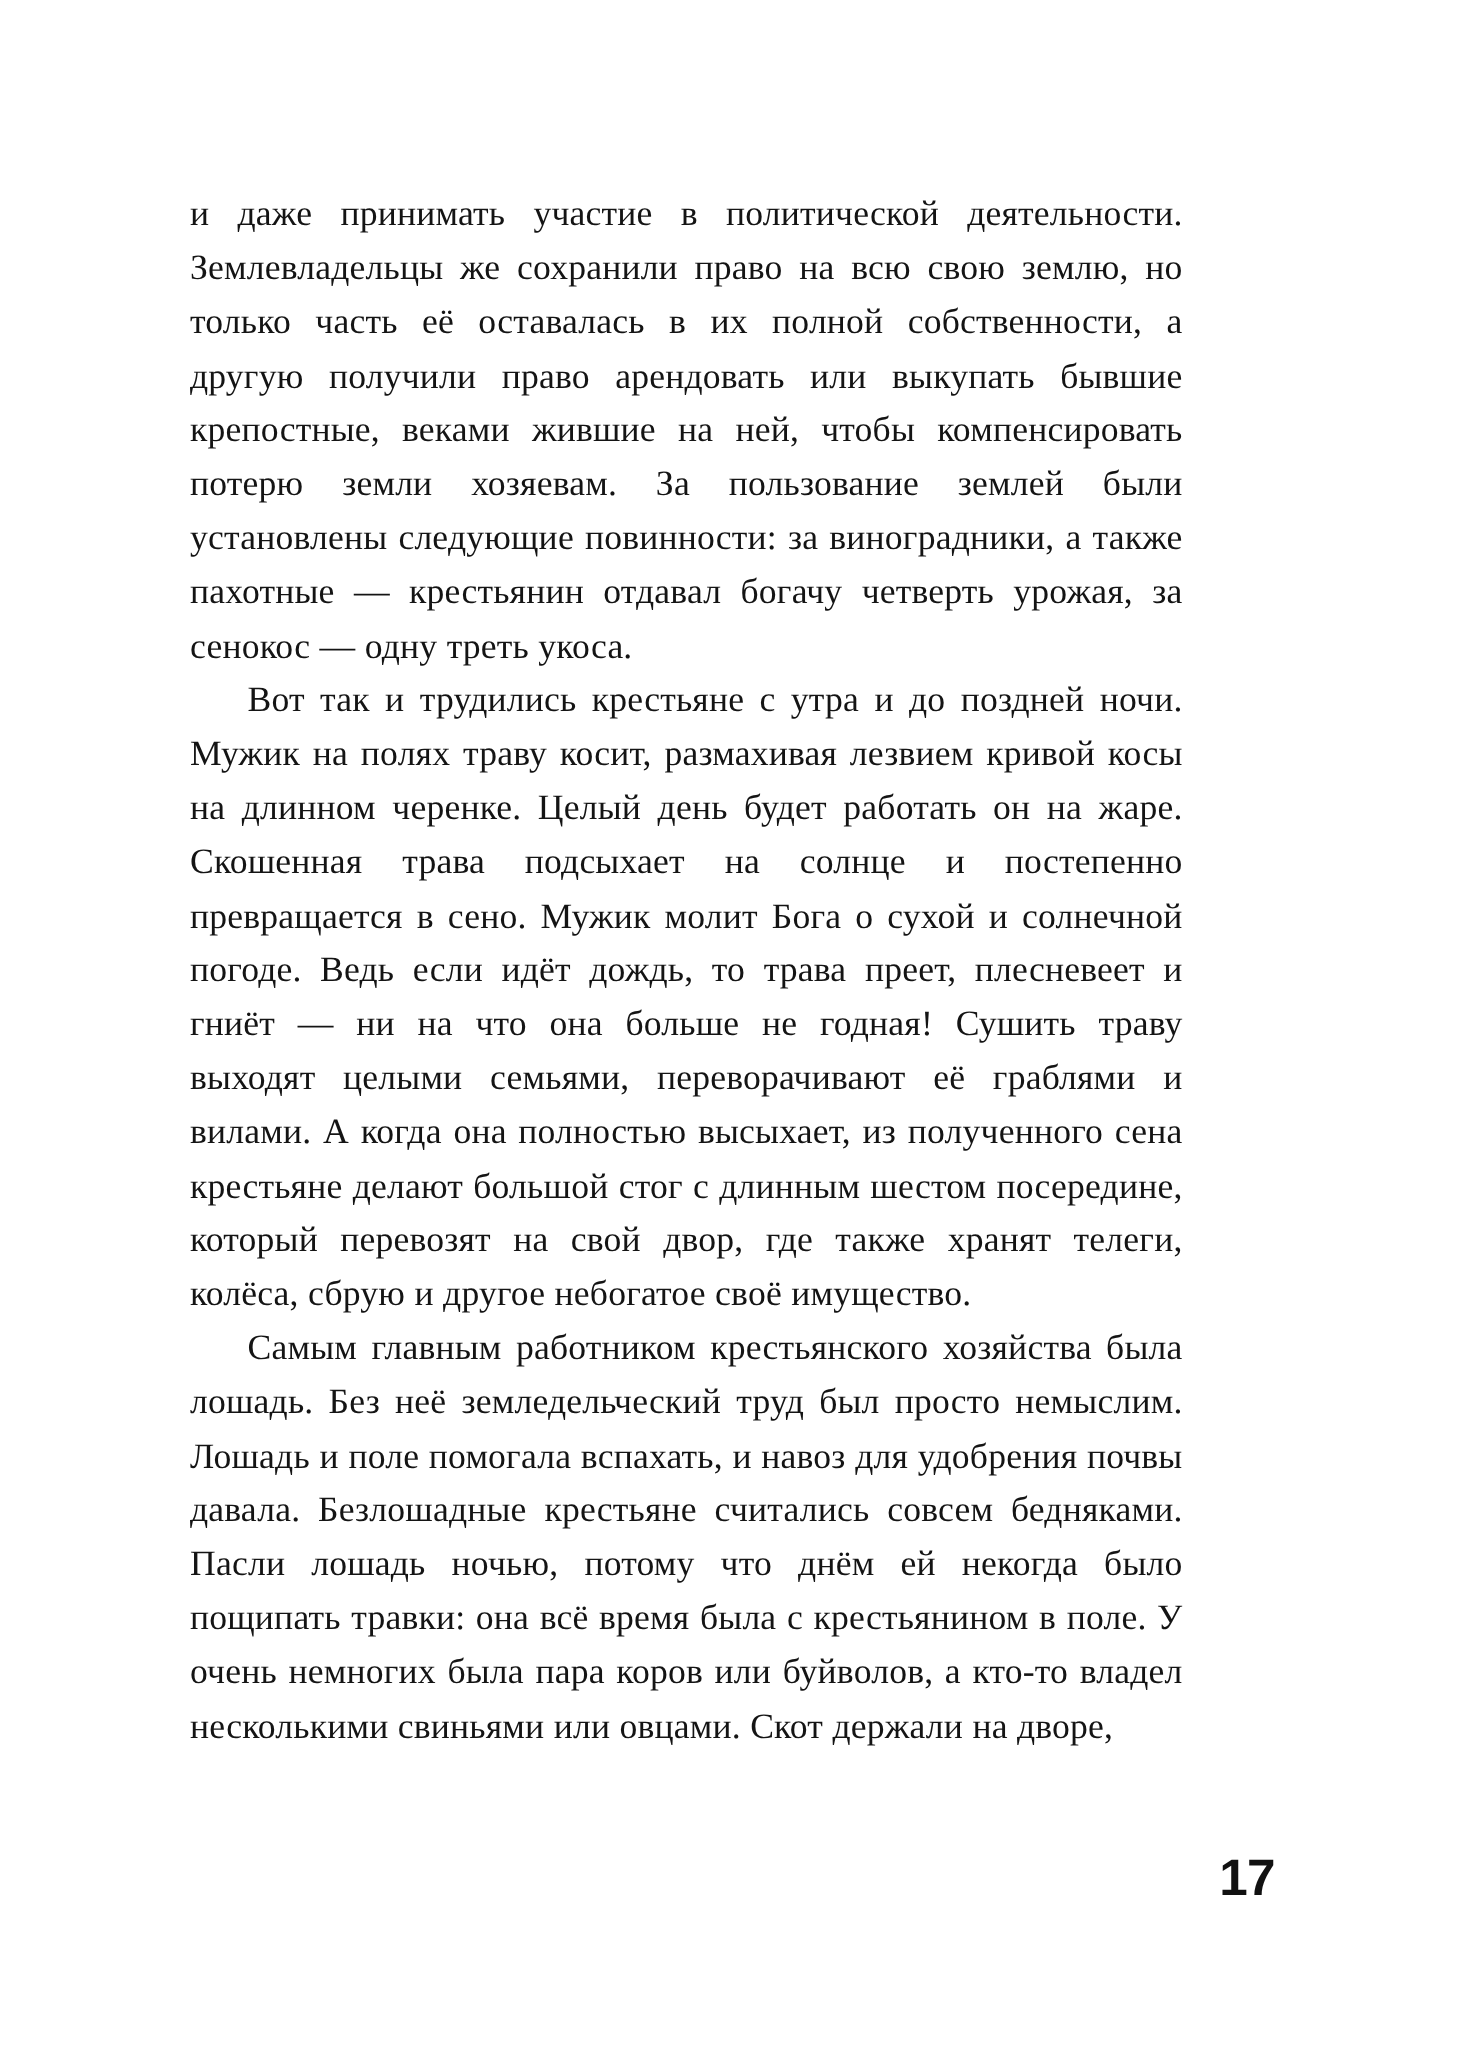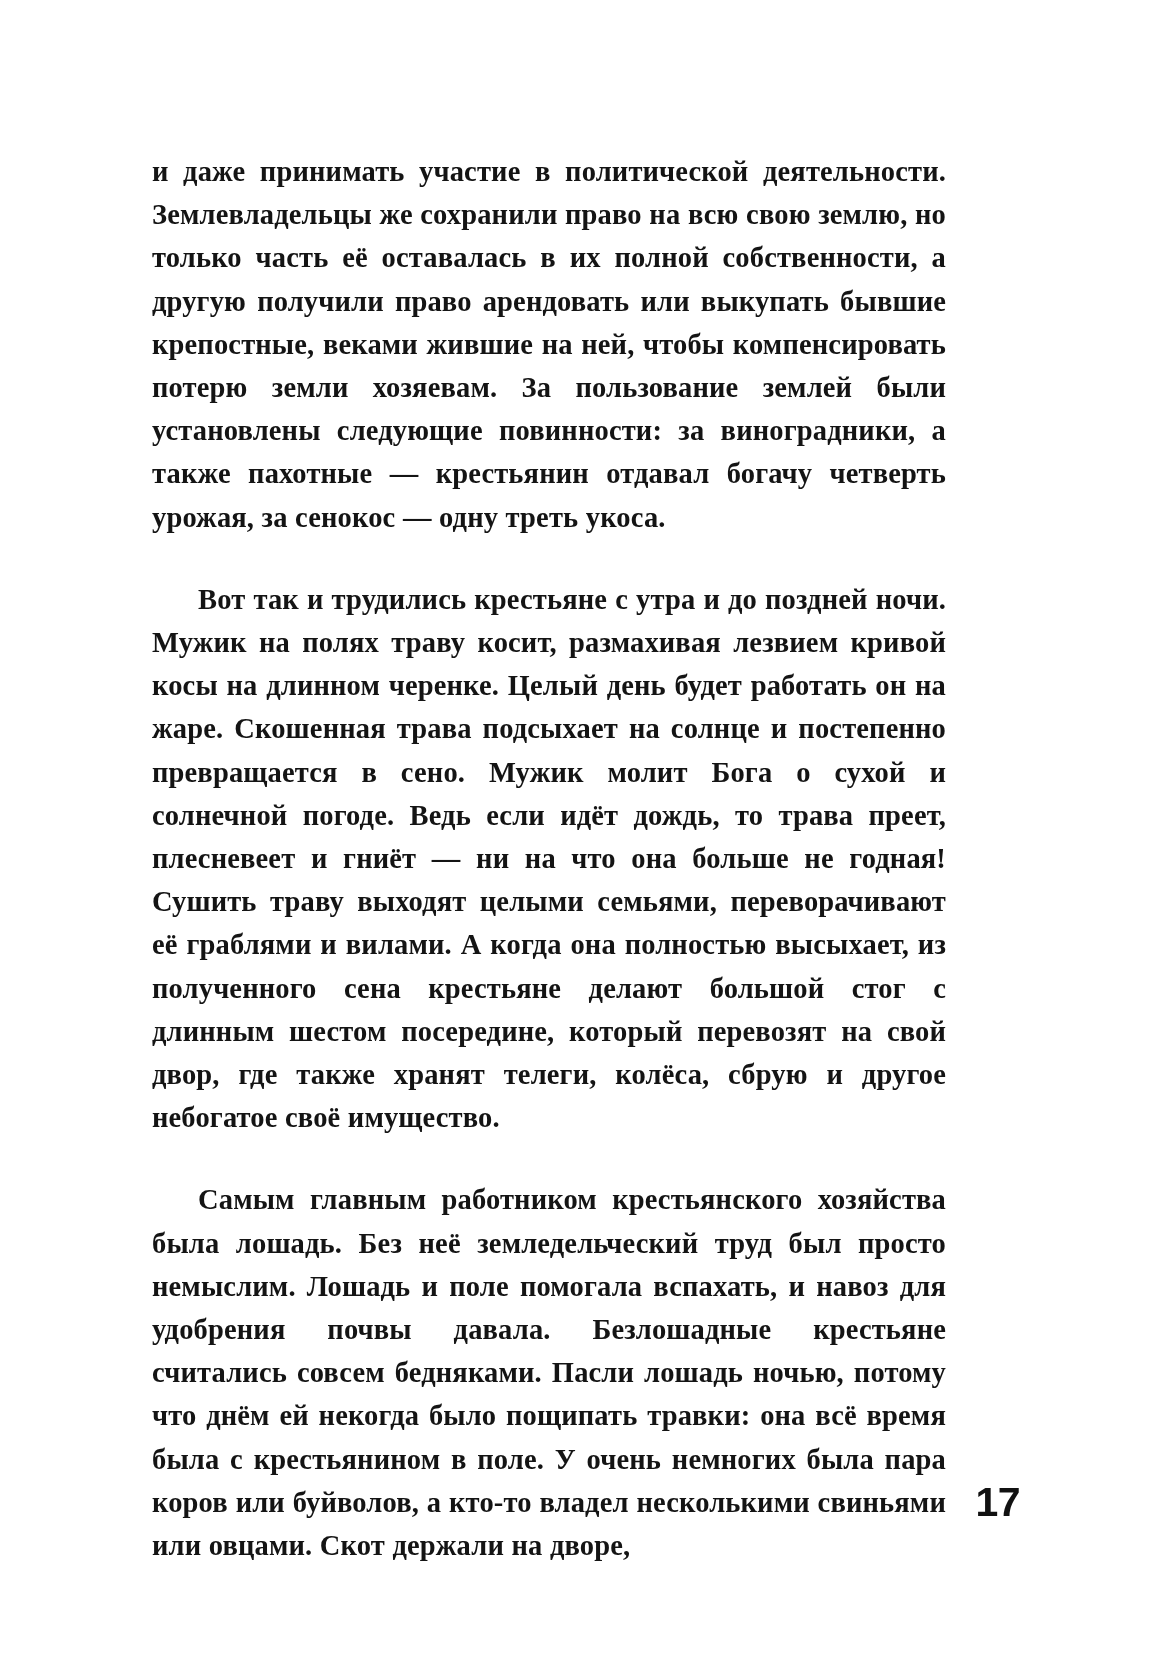--- a/index.html
+++ b/index.html
@@ -22,21 +22,20 @@
     position: absolute;
     inset: 0;
     background: #ffffff;
   }
 
   #text-block {
     position: absolute;
     left: 152px;
     top: 150px;
     width: 794px;
-    font-weight: bold;
   }
 
   .para {
     margin: 0;
     text-align: justify;
     text-justify: inter-word;
     font-size: 28.5px;
     line-height: 43.2px;
     letter-spacing: 0.15px;
     word-spacing: 0.2px;
@@ -45,21 +44,20 @@
   }
 
   
   .para.continuation {
     text-indent: 0;
   }
 
   
   .para.indented {
     text-indent: 46px;
-    margin-top: 39px;
   }
 
   
   .para.indented:last-child {
     text-align: justify;
   }
 
   #page-number {
     position: absolute;
     right: 146px;

